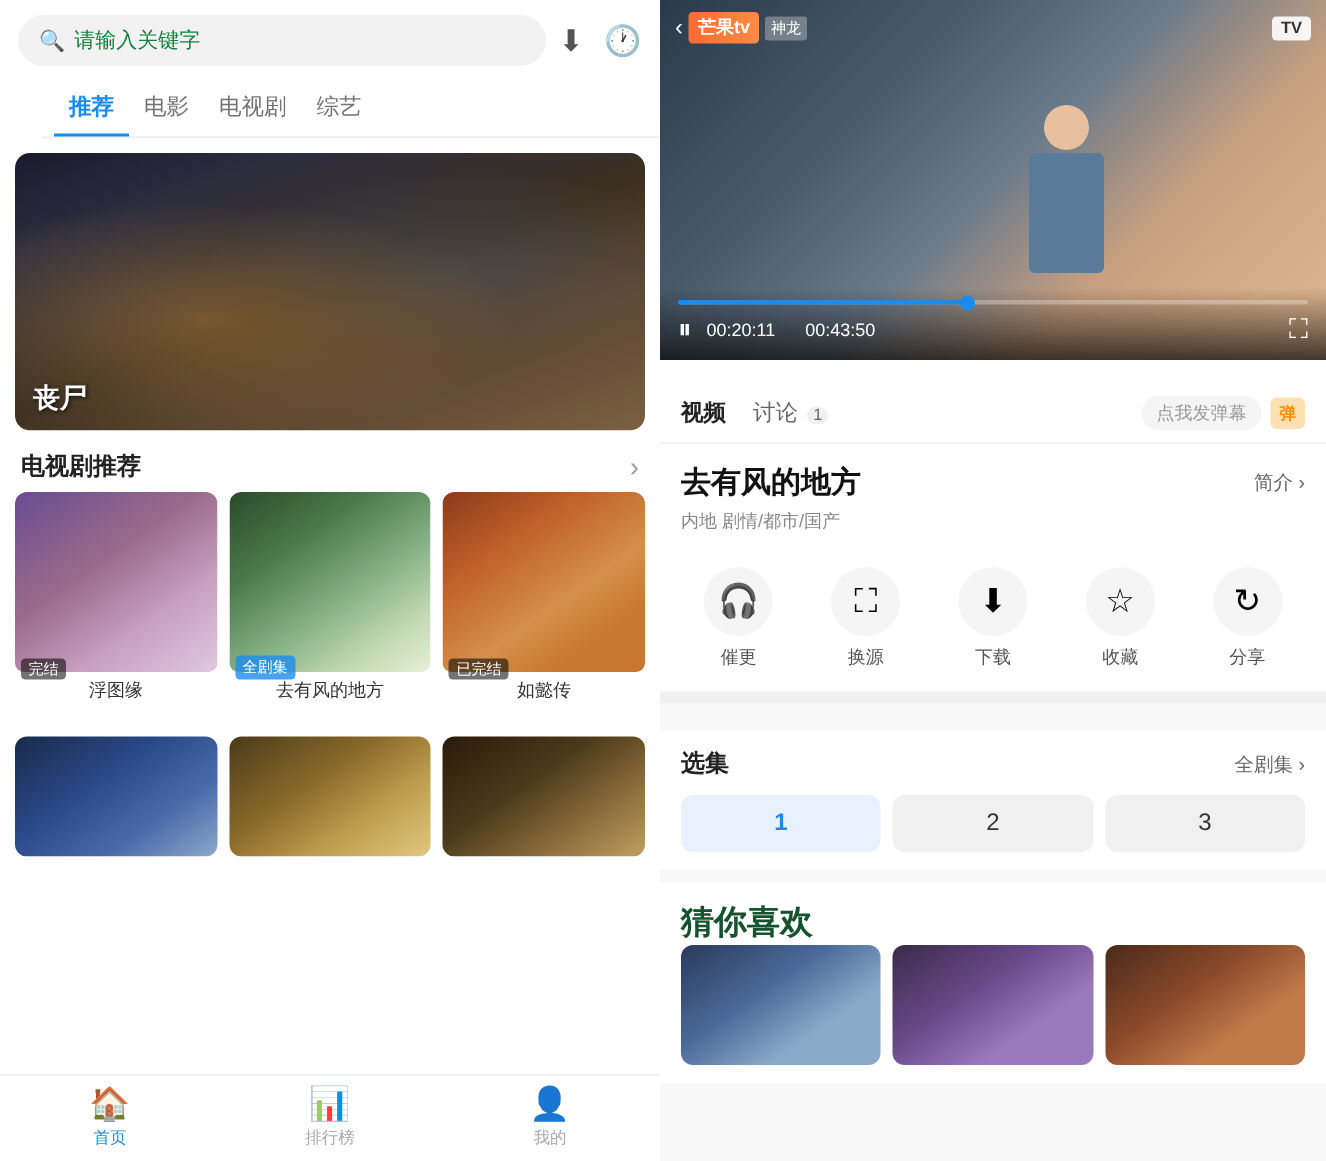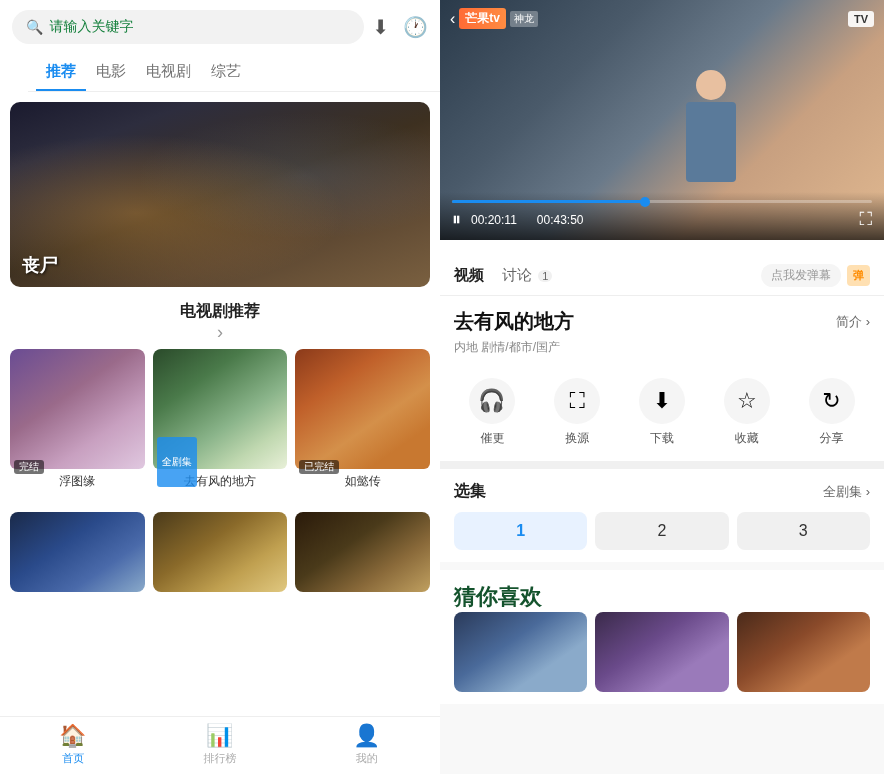--- a/index.html
+++ b/index.html
@@ -103,21 +103,20 @@
         radial-gradient(ellipse at 70% 40%, rgba(100,140,200,0.2) 0%, transparent 40%),
         linear-gradient(160deg, #1a1a2e 0%, #2d2d3e 20%, #3d3020 50%, #5a4530 70%, #7a6040 100%);
     }
 
     
     .section-header {
       display: flex;
       align-items: center;
       justify-content: space-between;
       padding: 8px 14px 6px;
-      flex-direction: column;
     }
     .section-title {
       font-size: 16px;
       font-weight: bold;
       color: #222;
     }
     .section-arrow {
       color: #999;
       font-size: 18px;
     }
@@ -150,26 +149,26 @@
       bottom: 30px;
       left: 4px;
       background: rgba(0,0,0,0.55);
       color: #fff;
       font-size: 10px;
       padding: 0 5px;
       border-radius: 3px;
     }
     .show-badge-blue {
       position: absolute;
-      bottom: 17px;
+      bottom: 30px;
       left: 4px;
       background: rgba(26,140,240,0.8);
       color: #fff;
       font-size: 10px;
-      padding: 18px 5px;
+      padding: 1px 5px;
       border-radius: 3px;
     }
     .show-name {
       font-size: 12px;
       color: #333;
       margin-top: 4px;
       text-align: center;
       padding: 0 2px;
     }
 
@@ -464,20 +463,21 @@
     .action-label {
       font-size: 12px;
       color: #555;
     }
 
     
     .episode-section {
       padding: 12px 14px;
       background: #fff;
       margin-bottom: 8px;
+      margin-top: 18px;
     }
     .episode-header {
       display: flex;
       align-items: center;
       justify-content: space-between;
       margin-bottom: 10px;
     }
     .episode-title {
       font-size: 16px;
       font-weight: bold;

